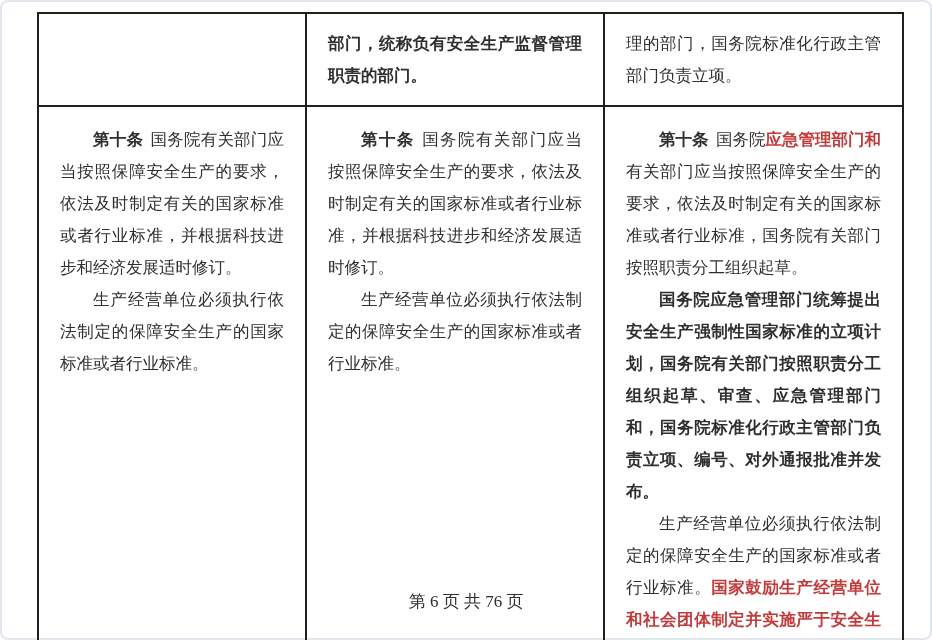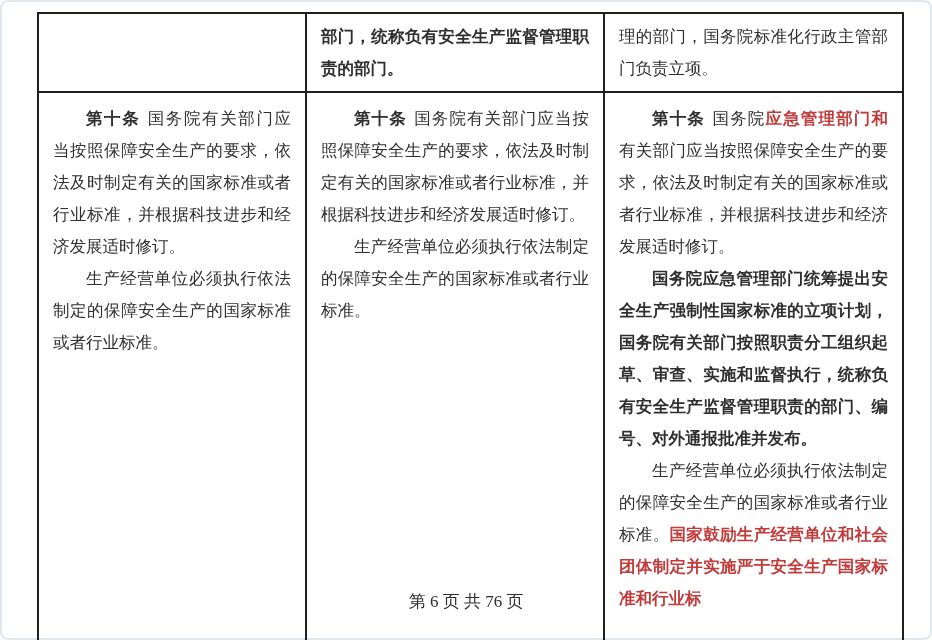--- a/index.html
+++ b/index.html
@@ -19,21 +19,21 @@
   }
 
   table.cmp {
     position: absolute; left: 37px; top: 12px;
     width: 865px; height: 538px;
     border-collapse: collapse; table-layout: fixed;
   }
   table.cmp td {
     border: 2px solid var(--border, #1f1f1f);
     vertical-align: top;
-    padding: 5px;
+    padding: 12px;
   }
   tr.row-cont { height: 71px; }
 
   .cell { overflow: hidden; box-sizing: border-box; }
   .cell-top  { height: 67px;  padding: 2px 9px 0; }
   .cell-main { height: 576px; padding: 5px 9px 0; }
 
   .cell p {
     margin: 0;
     font-size: 16.5px;
@@ -91,22 +91,22 @@
       </div>
     </td>
     <td>
       <div class="cell cell-main">
         <p class="indent"><span class="term">第十条</span><span>国务院有关部门应当按照保障安全生产的要求，依法及时制定有关的国家标准或者行业标准，并根据科技进步和经济发展适时修订。</span></p>
         <p class="indent">生产经营单位必须执行依法制定的保障安全生产的国家标准或者行业标准。</p>
       </div>
     </td>
     <td>
       <div class="cell cell-main">
-        <p class="indent"><span class="term">第十条</span><span>国务院</span><span class="red">应急管理部门和</span><span>有关部门应当按照保障安全生产的要求，依法及时制定有关的国家标准或者行业标准，并根据科技进步和经济发展适时修订。</span></p>
-        <p class="indent red">国务院应急管理部门统筹提出安全生产强制性国家标准的立项计划，国务院有关部门按照职责分工组织起草、审查、实施和监督执行，统称负有安全生产监督管理职责的部门、编号、对外通报批准并发布。</p>
+        <p class="indent"><span class="term">第十条</span><span>国务院</span><span class="red">应急管理部门和</span><span>有关部门应当按照保障安全生产的要求，依法及时制定有关的国家标准或者行业标准，国务院有关部门按照职责分工组织起草。</span></p>
+        <p class="indent red">国务院应急管理部门统筹提出安全生产强制性国家标准的立项计划，国务院有关部门按照职责分工组织起草、审查、应急管理部门和，国务院标准化行政主管部门负责立项、编号、对外通报批准并发布。</p>
         <p class="indent"><span>生产经营单位必须执行依法制定的保障安全生产的国家标准或者行业标准。</span><span class="red">国家鼓励生产经营单位和社会团体制定并实施严于安全生产国家标准和行业标</span></p>
       </div>
     </td>
   </tr>
 </tbody>
   </table>
 
 <div class="page-footer">第 6 页 共 76 页</div>
 
 </body></html>

